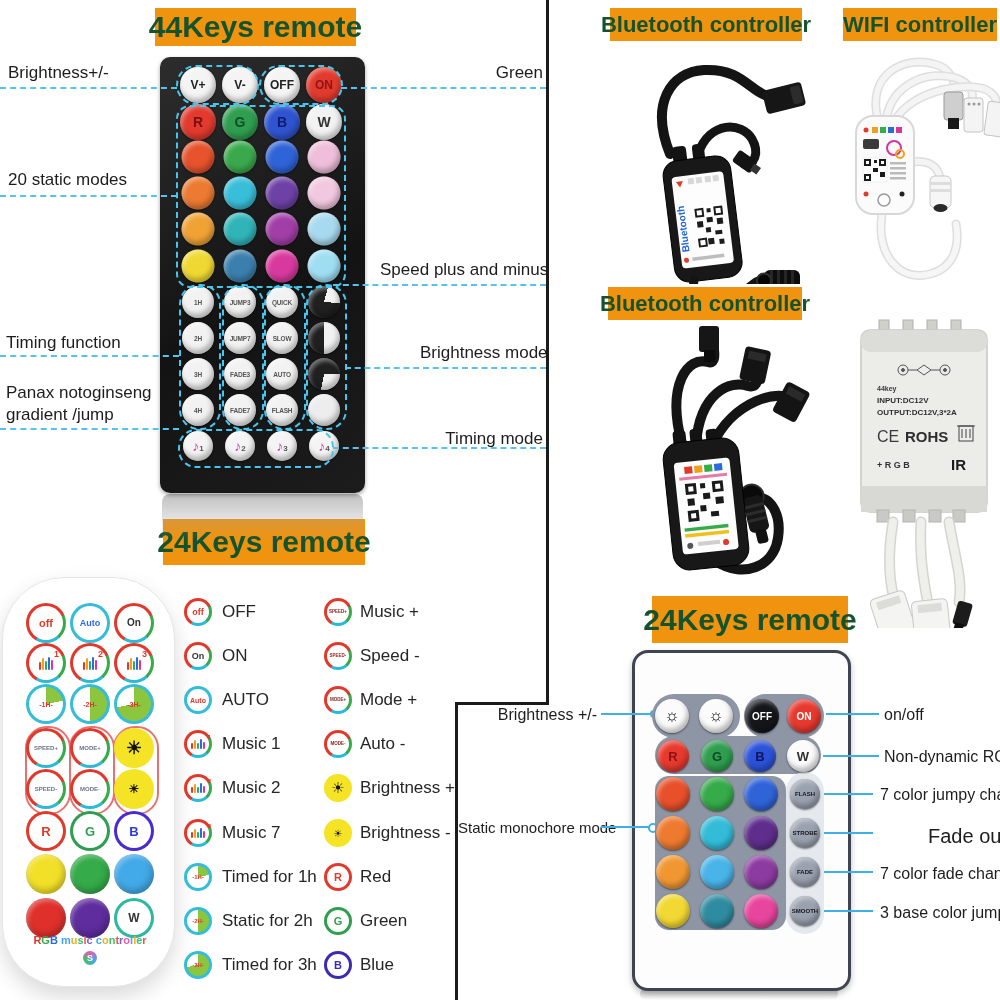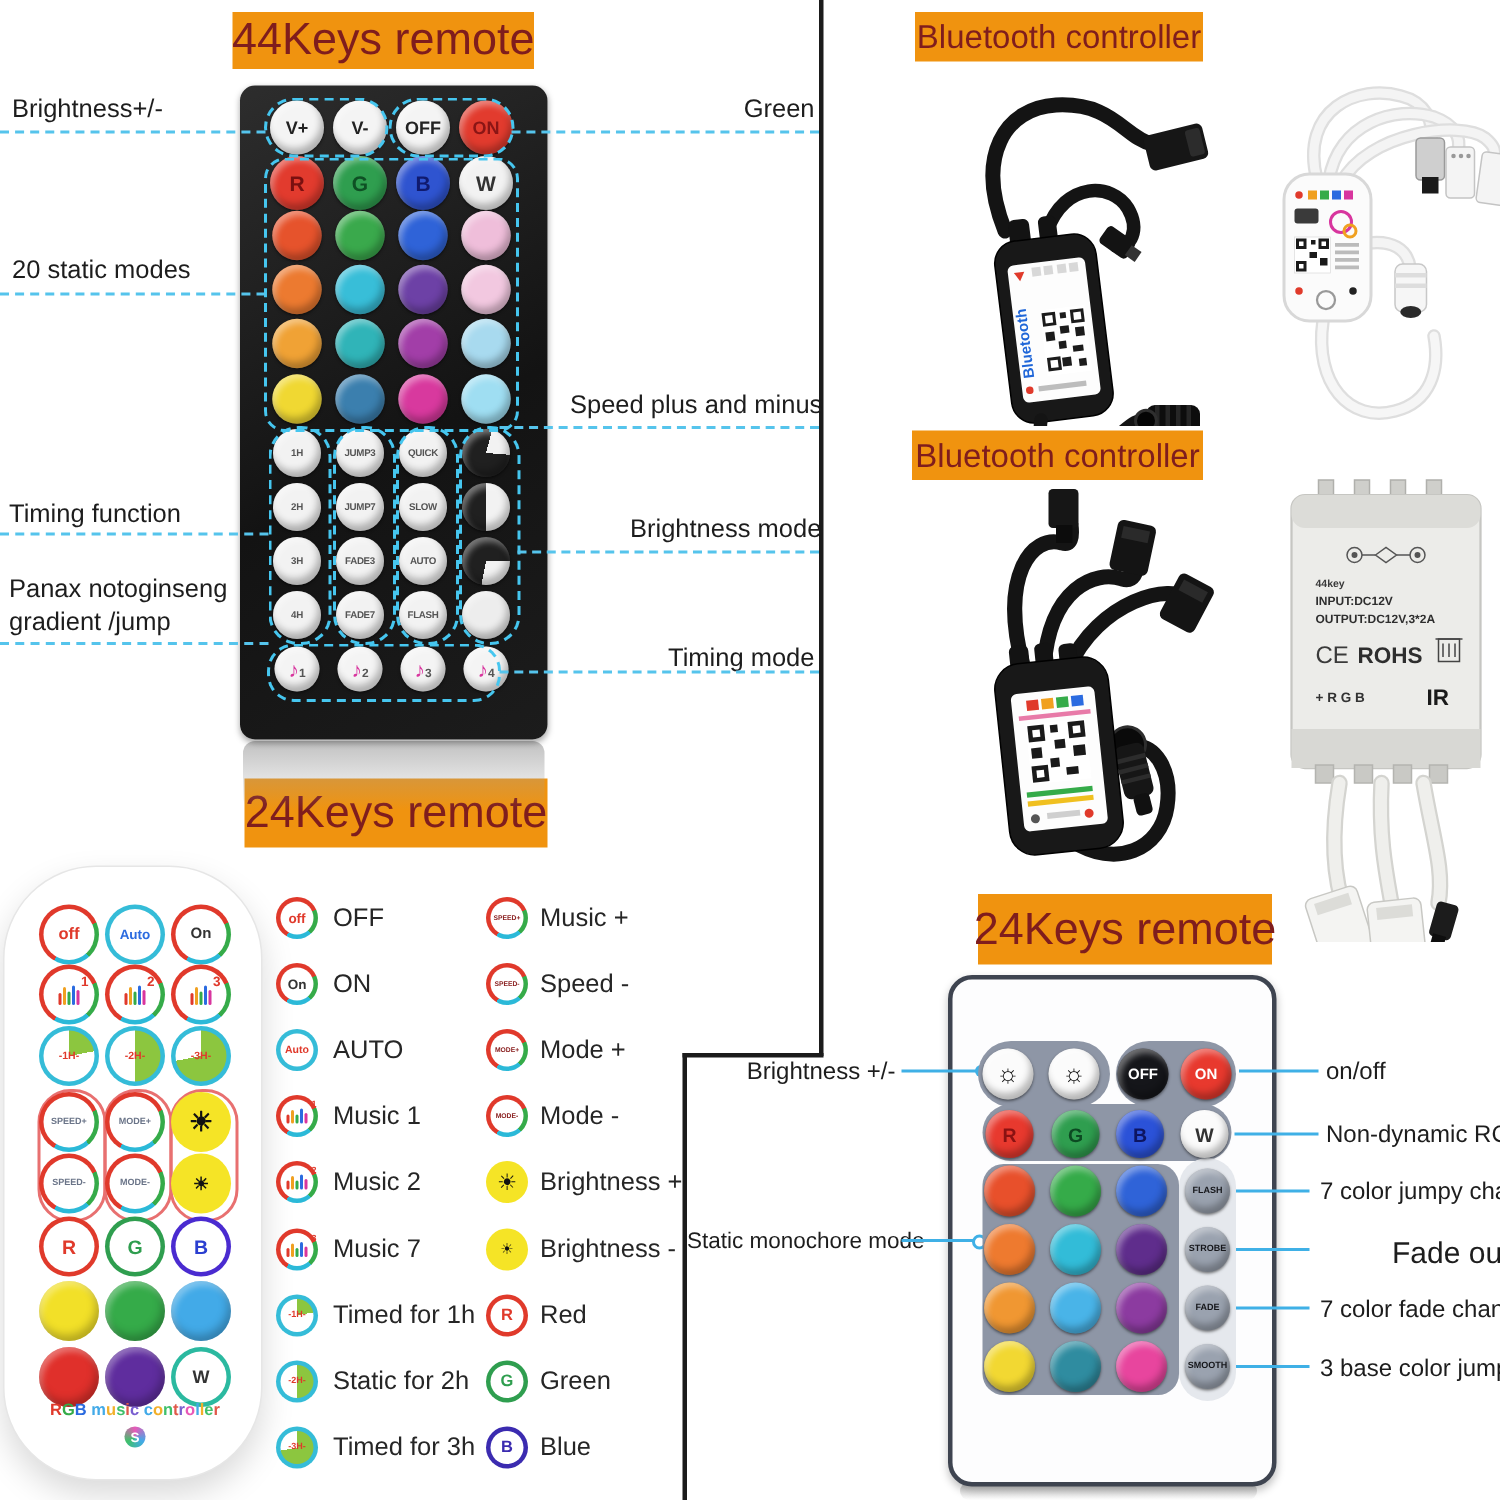--- a/index.html
+++ b/index.html
@@ -1,19 +1,19 @@
 <!DOCTYPE html>
 <html><head>
 <meta charset="utf-8">
 <style>
   html,body{margin:0;padding:0;background:#fff}
   .canvas{position:relative;width:1000px;height:1000px;background:#ffffff;overflow:hidden;
           font-family:"Liberation Sans",sans-serif}
   .abs{position:absolute}
-  .banner{position:absolute;background:#f0930f;color:#7f1d1d;font-weight:400;
+  .banner{position:absolute;background:#f0930f;color:#14532d;font-weight:700;
           display:flex;align-items:center;justify-content:center;white-space:nowrap}
   .divider{position:absolute;background:#1b1b1b}
   .lbl{position:absolute;color:#1d1d1d;font-size:17px;line-height:1.25;white-space:nowrap}
   .lbl.r{text-align:right}
   .dash{position:absolute;height:0;border-top:2px dashed #55c4ec}
   .dbox{position:absolute;border:2px dashed #46c6ef;border-radius:14px}
   .cline{position:absolute;height:2px;background:#3fb0e6}
   .cdot{position:absolute;width:8px;height:8px;border-radius:50%;background:#3fb0e6}
   .cdot.open{background:#fff;border:2px solid #3fb0e6;width:6px;height:6px}
   .body44{position:absolute;left:160px;top:57px;width:205px;height:436px;border-radius:10px;
@@ -39,20 +39,21 @@
 <body>
 
 <div class="canvas">
 
   <div class="divider" style="left:546px;top:0;width:3px;height:704px"></div>
   <div class="divider" style="left:455px;top:702px;width:94px;height:3px"></div>
   <div class="divider" style="left:455px;top:702px;width:3px;height:298px"></div>
 
   <div class="banner" style="left:155px;top:8px;width:201px;height:38px;font-size:30px">44Keys remote</div>
   <div class="banner" style="left:610px;top:8px;width:192px;height:33px;font-size:22px">Bluetooth controller</div>
+  <div class="banner" style="left:843px;top:8px;width:154px;height:33px;font-size:22px">WIFI controller</div>
   <div class="banner" style="left:608px;top:287px;width:194px;height:33px;font-size:22px">Bluetooth controller</div>
   <div class="banner" style="left:163px;top:519px;width:202px;height:46px;font-size:30px">24Keys remote</div>
   <div class="banner" style="left:652px;top:596px;width:196px;height:47px;font-size:30px">24Keys remote</div>
 
   <div class="refl" style="left:162px;top:494px;width:201px;height:46px"></div>
   <div class="body44" id="remote44">
       <div class="key" style="left: 38px; top: 28px; width: 36px; height: 36px; background: rgb(244, 244, 244); font-size: 12px; color: rgb(34, 34, 34);">V+</div>
       <div class="key" style="left: 80px; top: 28px; width: 36px; height: 36px; background: rgb(244, 244, 244); font-size: 12px; color: rgb(34, 34, 34);">V-</div>
       <div class="key" style="left: 122px; top: 28px; width: 36px; height: 36px; background: rgb(244, 244, 244); font-size: 12px; color: rgb(34, 34, 34);">OFF</div>
       <div class="key" style="left: 164px; top: 28px; width: 36px; height: 36px; background: rgb(226, 59, 46); font-size: 12px; color: rgb(138, 21, 21);">ON</div>
@@ -546,21 +547,21 @@
         <div class="ringface" style="font-size: 4.5px; color: rgb(138, 32, 32);">SPEED-</div>
       </div>
       <div class="llab" style="left: 360px; top: 656px;">Speed -</div>
       <div class="ringkey" style="left: 338px; top: 700px; width: 28px; height: 28px; background: conic-gradient(from 210deg, rgb(224, 57, 43) 0deg, rgb(224, 57, 43) 60%, rgb(53, 171, 73) 60%, rgb(53, 171, 73) 80%, rgb(43, 185, 216) 80%, rgb(43, 185, 216) 100%);">
         <div class="ringface" style="font-size: 4.5px; color: rgb(138, 32, 32);">MODE+</div>
       </div>
       <div class="llab" style="left: 360px; top: 700px;">Mode +</div>
       <div class="ringkey" style="left: 338px; top: 744px; width: 28px; height: 28px; background: conic-gradient(from 210deg, rgb(224, 57, 43) 0deg, rgb(224, 57, 43) 60%, rgb(53, 171, 73) 60%, rgb(53, 171, 73) 80%, rgb(43, 185, 216) 80%, rgb(43, 185, 216) 100%);">
         <div class="ringface" style="font-size: 4.5px; color: rgb(138, 32, 32);">MODE-</div>
       </div>
-      <div class="llab" style="left: 360px; top: 744px;">Mode -</div>
+      <div class="llab" style="left: 360px; top: 744px;">Auto -</div>
       <div style="left: 338px; top: 788px; width: 28px; height: 28px; background: rgb(245, 228, 38); border-radius: 50%; position: absolute; transform: translate(-50%, -50%); display: flex; align-items: center; justify-content: center; color: rgb(17, 17, 17); font-size: 15px;">☀</div>
       <div class="llab" style="left: 360px; top: 788px;">Brightness +</div>
       <div style="left: 338px; top: 833px; width: 28px; height: 28px; background: rgb(245, 228, 38); border-radius: 50%; position: absolute; transform: translate(-50%, -50%); display: flex; align-items: center; justify-content: center; color: rgb(17, 17, 17); font-size: 10px;">☀</div>
       <div class="llab" style="left: 360px; top: 833px;">Brightness -</div>
       <div class="ringkey" style="left: 338px; top: 877px; width: 28px; height: 28px; background: rgb(224, 58, 43);">
         <div class="ringface" style="font-size: 11px; color: rgb(224, 58, 43);">R</div>
       </div>
       <div class="llab" style="left: 360px; top: 877px;">Red</div>
       <div class="ringkey" style="left: 338px; top: 921px; width: 28px; height: 28px; background: rgb(47, 158, 79);">
         <div class="ringface" style="font-size: 11px; color: rgb(47, 158, 79);">G</div>

